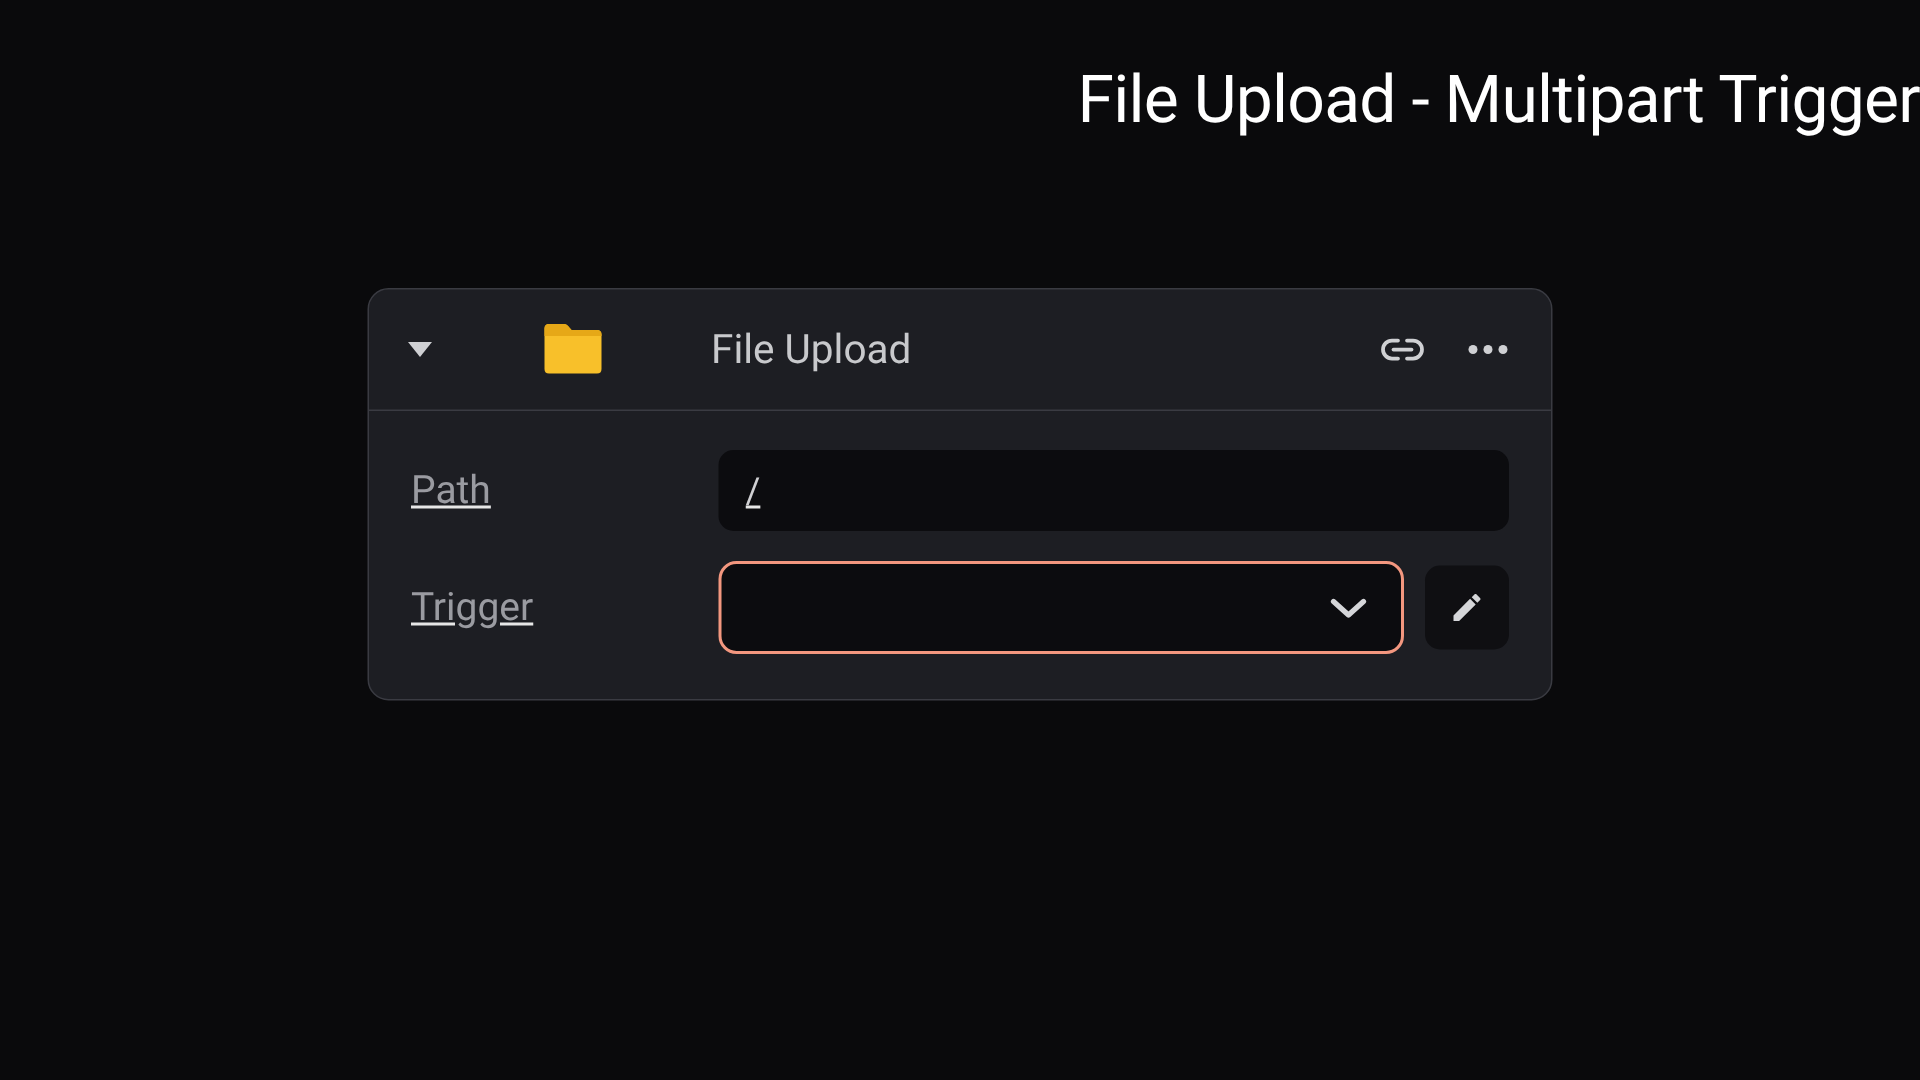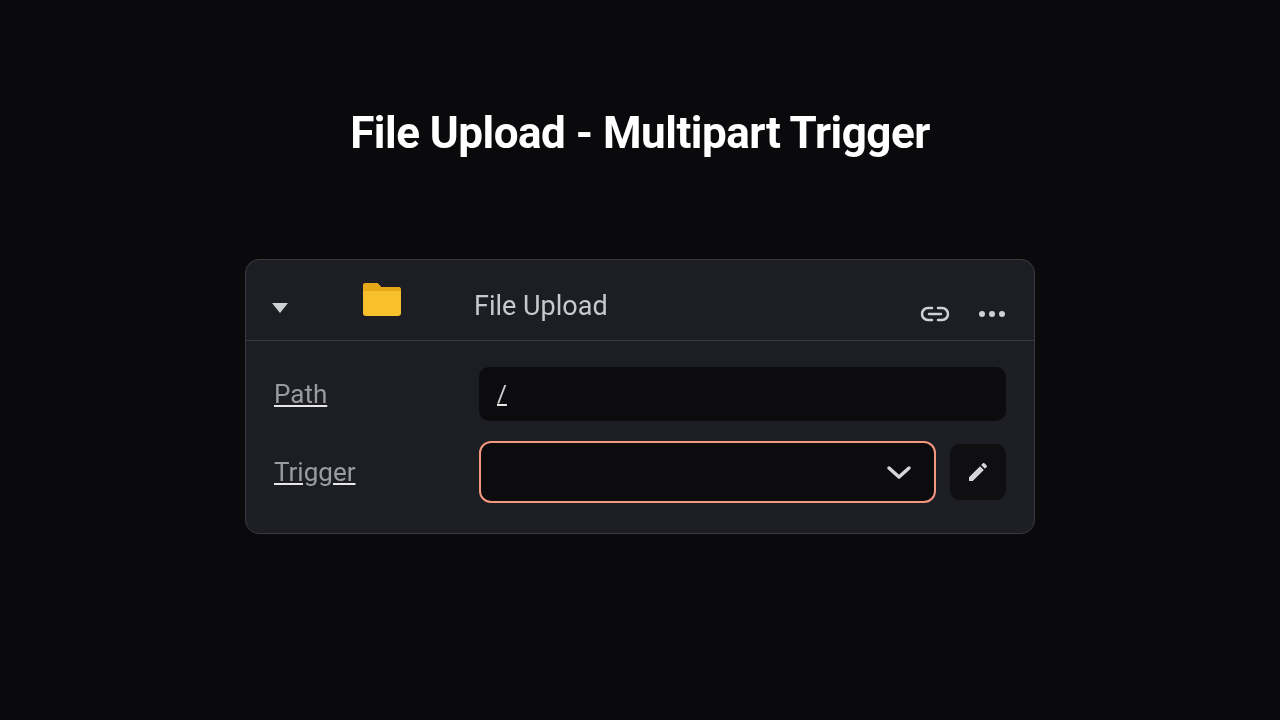--- a/index.html
+++ b/index.html
@@ -4,38 +4,38 @@
 <style>
   * { box-sizing: border-box; margin: 0; padding: 0; }
   html, body { width: 1280px; height: 720px; }
   body {
     background: #0a0a0c;
     font-family: -apple-system, BlinkMacSystemFont, "Segoe UI", Roboto, Helvetica, Arial, sans-serif;
     color: #e7e7e7;
     overflow: hidden;
   }
   .page-title {
-    text-align: center;
+    text-align: right;
     font-size: 44px;
-    font-weight: 700;
+    font-weight: 400;
     color: #ffffff;
-    margin-top: 107px;
+    margin-top: 40px;
     letter-spacing: -0.5px;
   }
   .card {
     width: 790px;
     margin: 100px auto 0;
     background: #1d1e23;
     border: 1px solid #3a3b42;
     border-radius: 14px;
     overflow: hidden;
   }
   .card-header {
     display: flex;
-    align-items: flex-end;
+    align-items: center;
     padding: 18px 28px 18px 20px;
     border-bottom: 1px solid #3a3b42;
     gap: 48px;
   }
   .collapse-btn {
     width: 28px;
     height: 28px;
     display: flex;
     align-items: center;
     justify-content: center;

